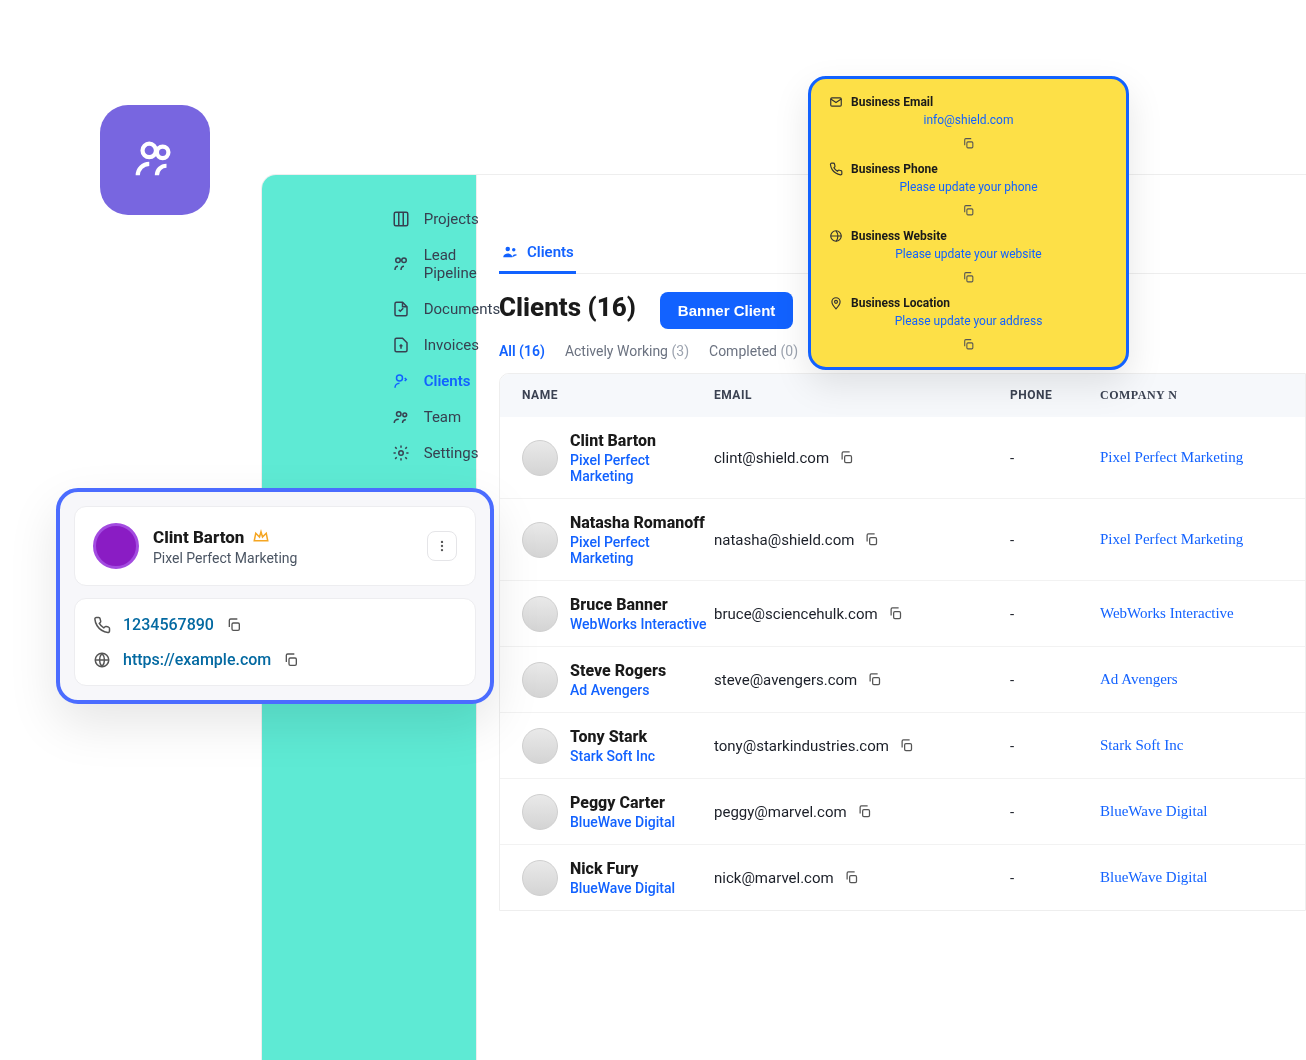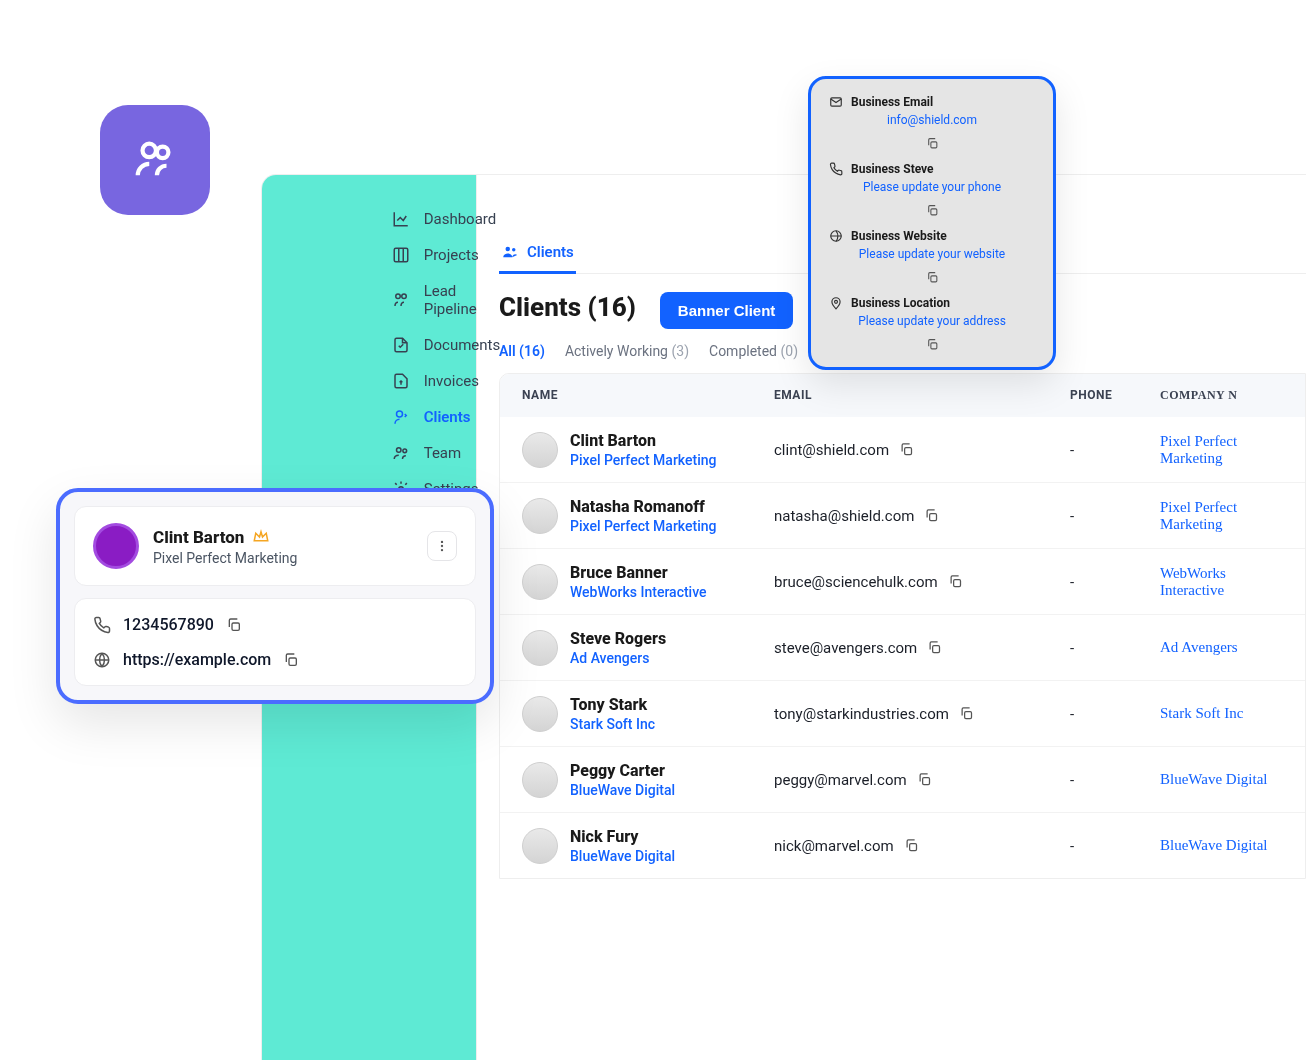--- a/index.html
+++ b/index.html
@@ -32,21 +32,21 @@
 .btn-primary { background: #1262ff; color: #fff; border: none; border-radius: 8px; padding: 10px 18px; font-size: 15px; font-weight: 700; cursor: pointer; }
 .filters { display: flex; gap: 20px; padding-bottom: 14px; font-size: 14px; }
 .filter { color: #6b7280; cursor: pointer; }
 .filter.active { color: #1262ff; font-weight: 600; }
 .filter .count { color: #9ca3af; }
 .filter.active .count { color: #1262ff; }
 
 
 .table-wrap { border: 1px solid #eee; border-radius: 10px 0 0 0; overflow: hidden; }
 .thead { display: flex; background: #f6f8fb; padding: 14px 22px; font-size: 12px; font-weight: 700; color: #3b4252; letter-spacing: 0.5px; }
-.col-name { width: 252px; }
+.col-name { width: 192px; }
 .col-email { width: 296px; }
 .col-phone { width: 90px; }
 .col-company { flex: 1; font-family: Liberation Serif, serif; }
 .trow { display: flex; align-items: center; padding: 14px 22px; border-bottom: 1px solid #f2f2f2; font-size: 15px; }
 .trow:last-child { border-bottom: none; }
 .avatar-circ { width: 36px; height: 36px; border-radius: 50%; background: linear-gradient(#e9e9e9, #d4d4d4); border: 1px solid #cfcfcf; flex-shrink: 0; }
 .name-stack { margin-left: 12px; display: flex; flex-direction: column; gap: 2px; }
 .name-stack .nm { font-weight: 800; font-size: 16px; }
 .name-stack .co { color: #1262ff; font-size: 14px; font-weight: 500; }
 .email-cell { display: flex; align-items: center; gap: 10px; color: #1b1f28; }
@@ -55,25 +55,25 @@
 .company-cell { color: #1262ff; font-weight: 500; }
 
 
 .client-card { position: absolute; top: 488px; left: 56px; width: 438px; border: 4px solid #4b6cff; border-radius: 22px; background: #f7f7fa; padding: 14px; box-shadow: 0 20px 50px rgba(0,0,0,0.1); }
 .client-card .row1 { background: #fff; border-radius: 12px; padding: 16px 18px; display: flex; align-items: center; gap: 14px; border: 1px solid #ededf0; }
 .client-avatar { width: 46px; height: 46px; border-radius: 50%; background: #8a1cc4; border: 3px solid #a34be0; }
 .client-info .cname { font-weight: 800; font-size: 17px; display: flex; align-items: center; gap: 8px; }
 .client-info .csub { font-size: 14px; color: #4b5563; margin-top: 3px; }
 .more-btn { margin-left: auto; width: 30px; height: 30px; border: 1px solid #e5e5e8; border-radius: 8px; display: flex; align-items: center; justify-content: center; cursor: pointer; background: #fff; }
 .client-card .row2 { background: #fff; border-radius: 12px; padding: 16px 18px; margin-top: 12px; display: flex; flex-direction: column; gap: 16px; border: 1px solid #ededf0; }
-.link-row { display: flex; align-items: center; gap: 12px; color: #0f172a; font-size: 16px; font-weight: 500; }
+.link-row { display: flex; align-items: center; gap: 12px; color: #0369a1; font-size: 16px; font-weight: 500; }
 .link-row svg { color: #555; }
 
 
-.biz-card { position: absolute; top: 76px; left: 808px; width: 248px; border: 3px solid #1262ff; border-radius: 18px; background: #e5e5e5; padding: 16px 18px; box-shadow: 0 14px 36px rgba(0,0,0,0.1); }
+.biz-card { position: absolute; top: 76px; left: 808px; width: 321px; border: 3px solid #1262ff; border-radius: 18px; background: #fde047; padding: 16px 18px; box-shadow: 0 14px 36px rgba(0,0,0,0.1); }
 .biz-field { margin-bottom: 12px; }
 .biz-label { display: flex; align-items: center; gap: 8px; font-size: 12px; font-weight: 700; color: #1a1a1a; margin-bottom: 4px; }
 .biz-value { display: flex; align-items: center; gap: 10px; font-size: 12px; color: #1262ff; flex-direction: column; }
 .biz-value.link { cursor: pointer; }
 
 svg { flex-shrink: 0; }
 </style>
 </head>
 <body>
 
@@ -89,27 +89,20 @@
 <div class="app-window">
 
   <aside class="sidebar">
     <div class="org-row">
       <span class="org-logo"></span>
       <span>Pied Piper Inc.</span>
     </div>
     <nav class="nav">
       <div class="nav-item">
         <svg class="nav-icon" viewBox="0 0 24 24" fill="none" stroke="currentColor" stroke-width="2">
-            <path d="M3 3v18h18"></path>
-            <path d="M7 14l4-4 4 4 4-6"></path>
-          </svg>
-        <span>Dashboard</span>
-      </div>
-      <div class="nav-item">
-        <svg class="nav-icon" viewBox="0 0 24 24" fill="none" stroke="currentColor" stroke-width="2">
             <rect x="3" y="3" width="18" height="18" rx="2"></rect>
             <path d="M9 3v18M15 3v18"></path>
           </svg>
         <span>Projects</span>
       </div>
       <div class="nav-item">
         <svg class="nav-icon" viewBox="0 0 24 24" fill="none" stroke="currentColor" stroke-width="2">
             <circle cx="8" cy="7" r="3"></circle>
             <circle cx="16" cy="7" r="3"></circle>
             <path d="M4 20c0-3 2-5 4-5M12 20c0-3 2-5 4-5"></path>
@@ -379,21 +372,21 @@
           <rect x="9" y="9" width="11" height="11" rx="2"></rect>
           <path d="M5 15V5a2 2 0 0 1 2-2h10"></path>
         </svg>
     </div>
   </div>
   <div class="biz-field">
     <div class="biz-label">
       <svg width="14" height="14" viewBox="0 0 24 24" fill="none" stroke="#333" stroke-width="2">
           <path d="M22 17v3a2 2 0 0 1-2.2 2 19 19 0 0 1-8.3-3 19 19 0 0 1-6-6A19 19 0 0 1 2.5 4.2 2 2 0 0 1 4.5 2h3a2 2 0 0 1 2 1.7c.1 1 .4 2 .7 2.9a2 2 0 0 1-.5 2l-1.3 1.3a16 16 0 0 0 6 6l1.3-1.3a2 2 0 0 1 2-.5c.9.3 1.9.6 2.9.7A2 2 0 0 1 22 17z"></path>
         </svg>
-      <span>Business Steve</span>
+      <span>Business Phone</span>
     </div>
     <div class="biz-value link">
       <span>Please update your phone</span>
       <svg width="13" height="13" viewBox="0 0 24 24" fill="none" stroke="#555" stroke-width="2">
           <rect x="9" y="9" width="11" height="11" rx="2"></rect>
           <path d="M5 15V5a2 2 0 0 1 2-2h10"></path>
         </svg>
     </div>
   </div>
   <div class="biz-field">

